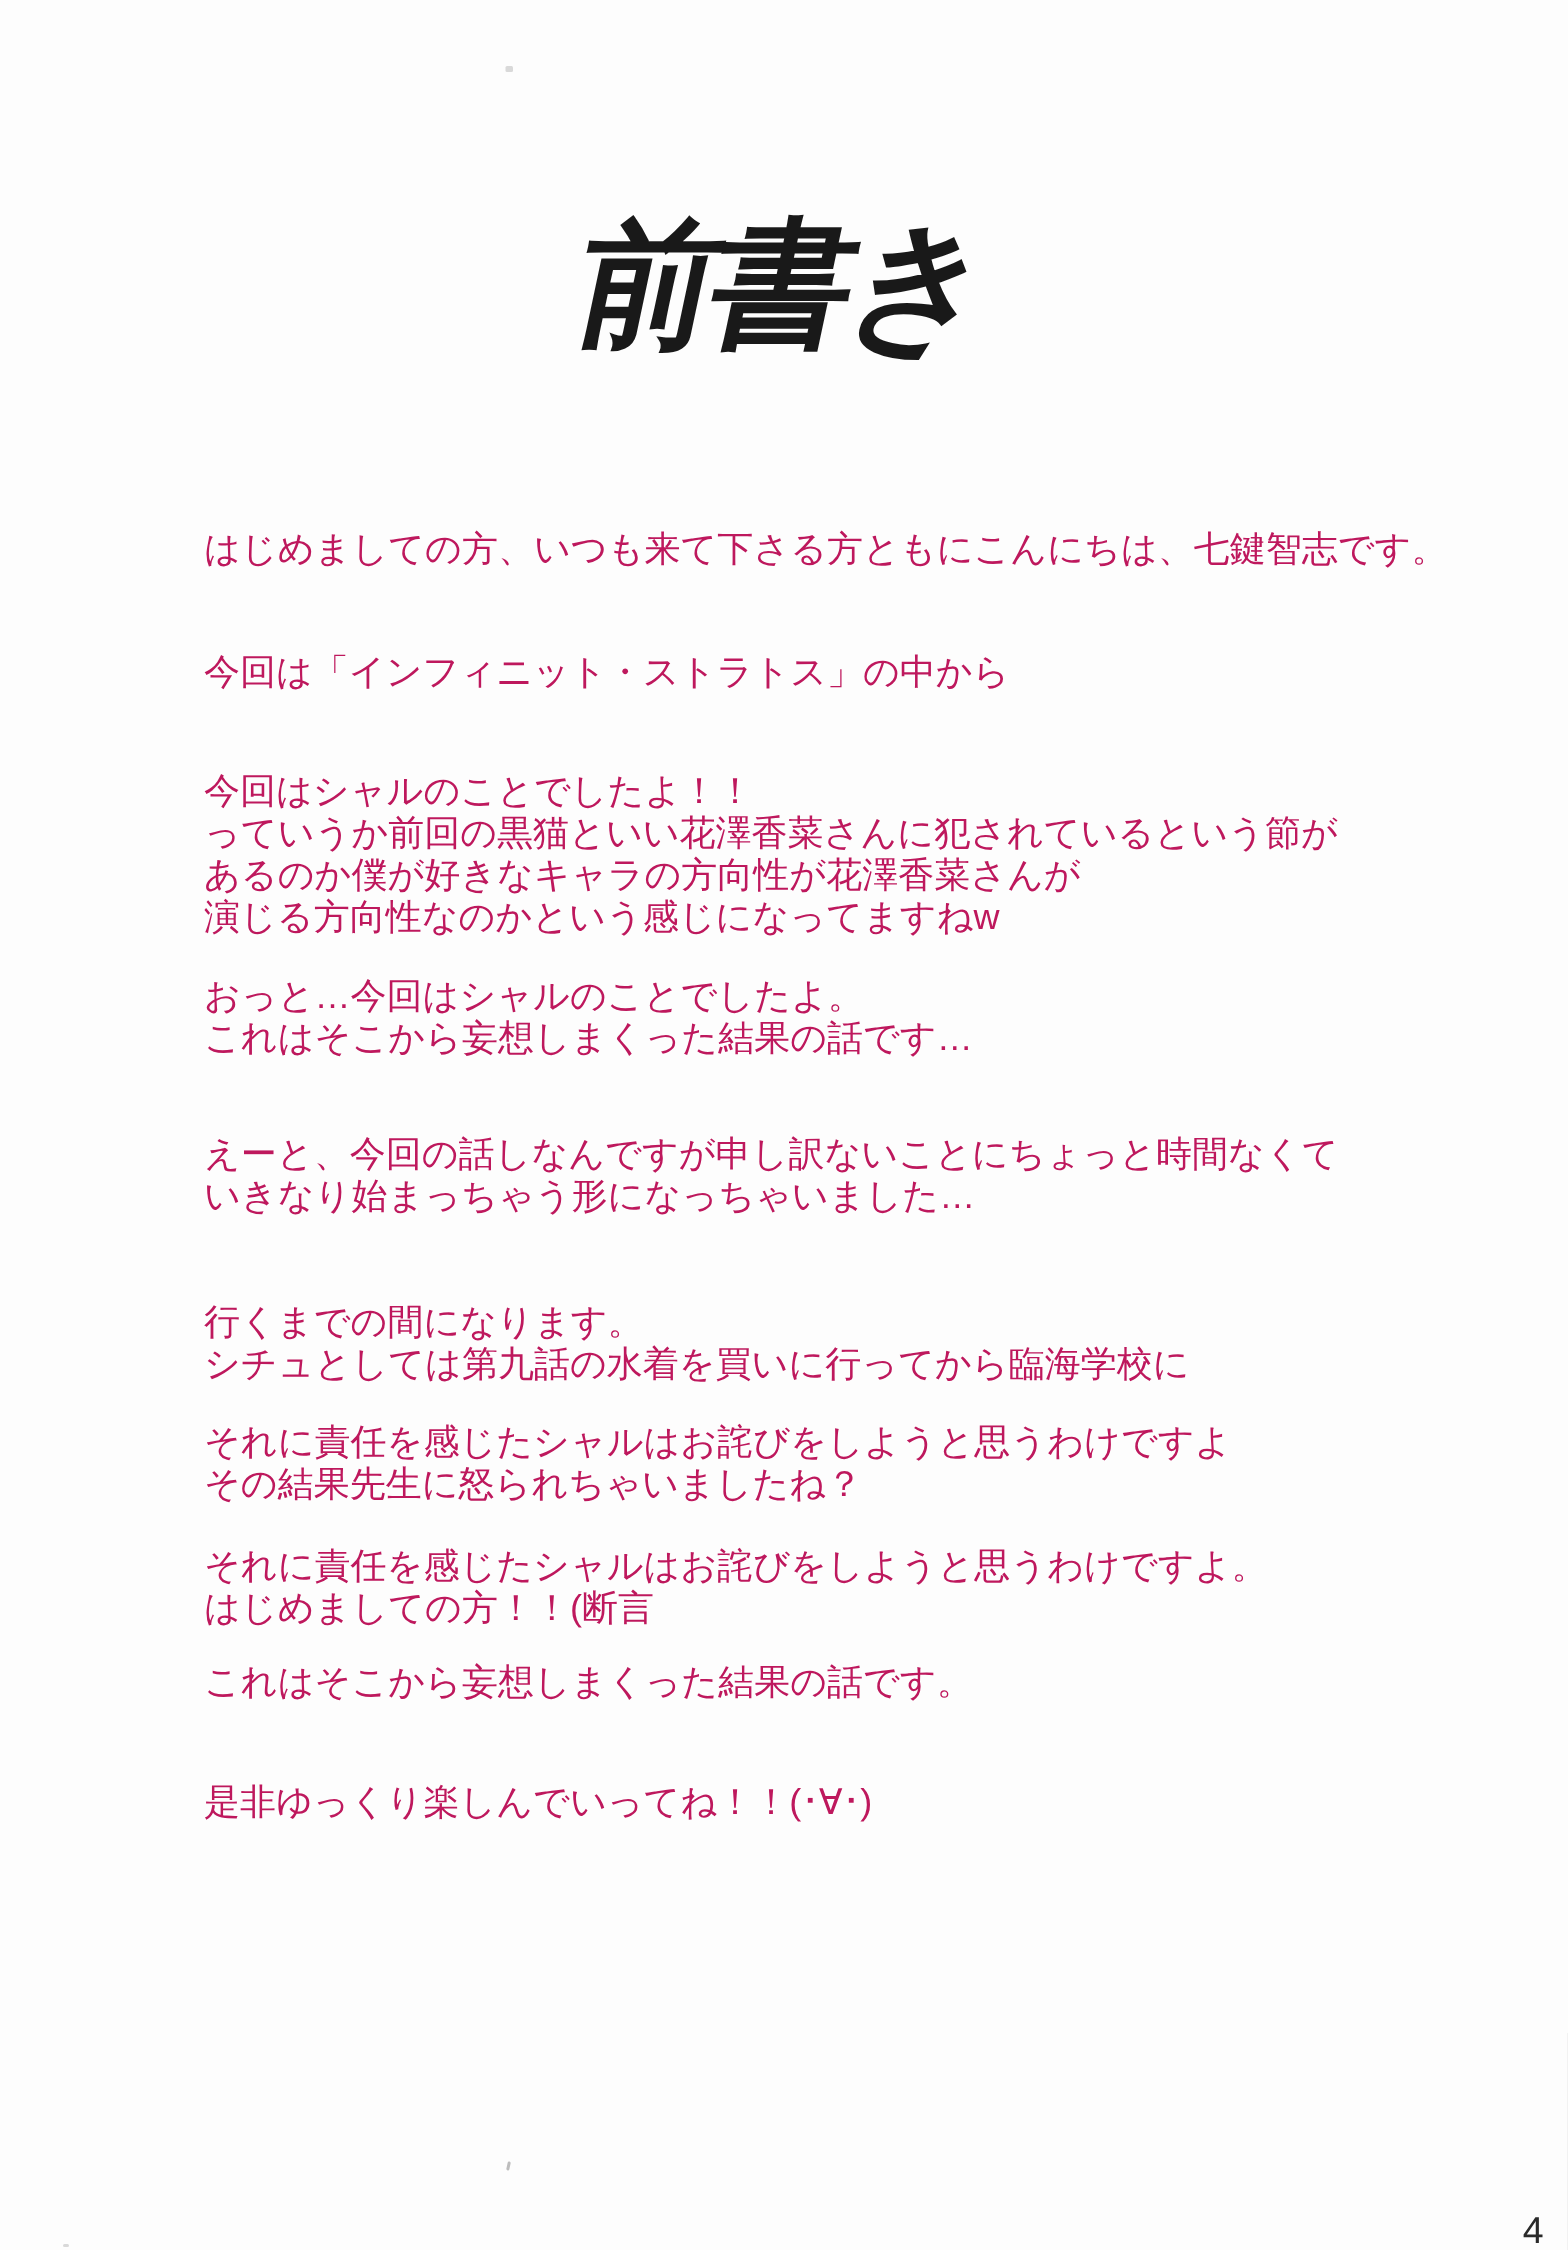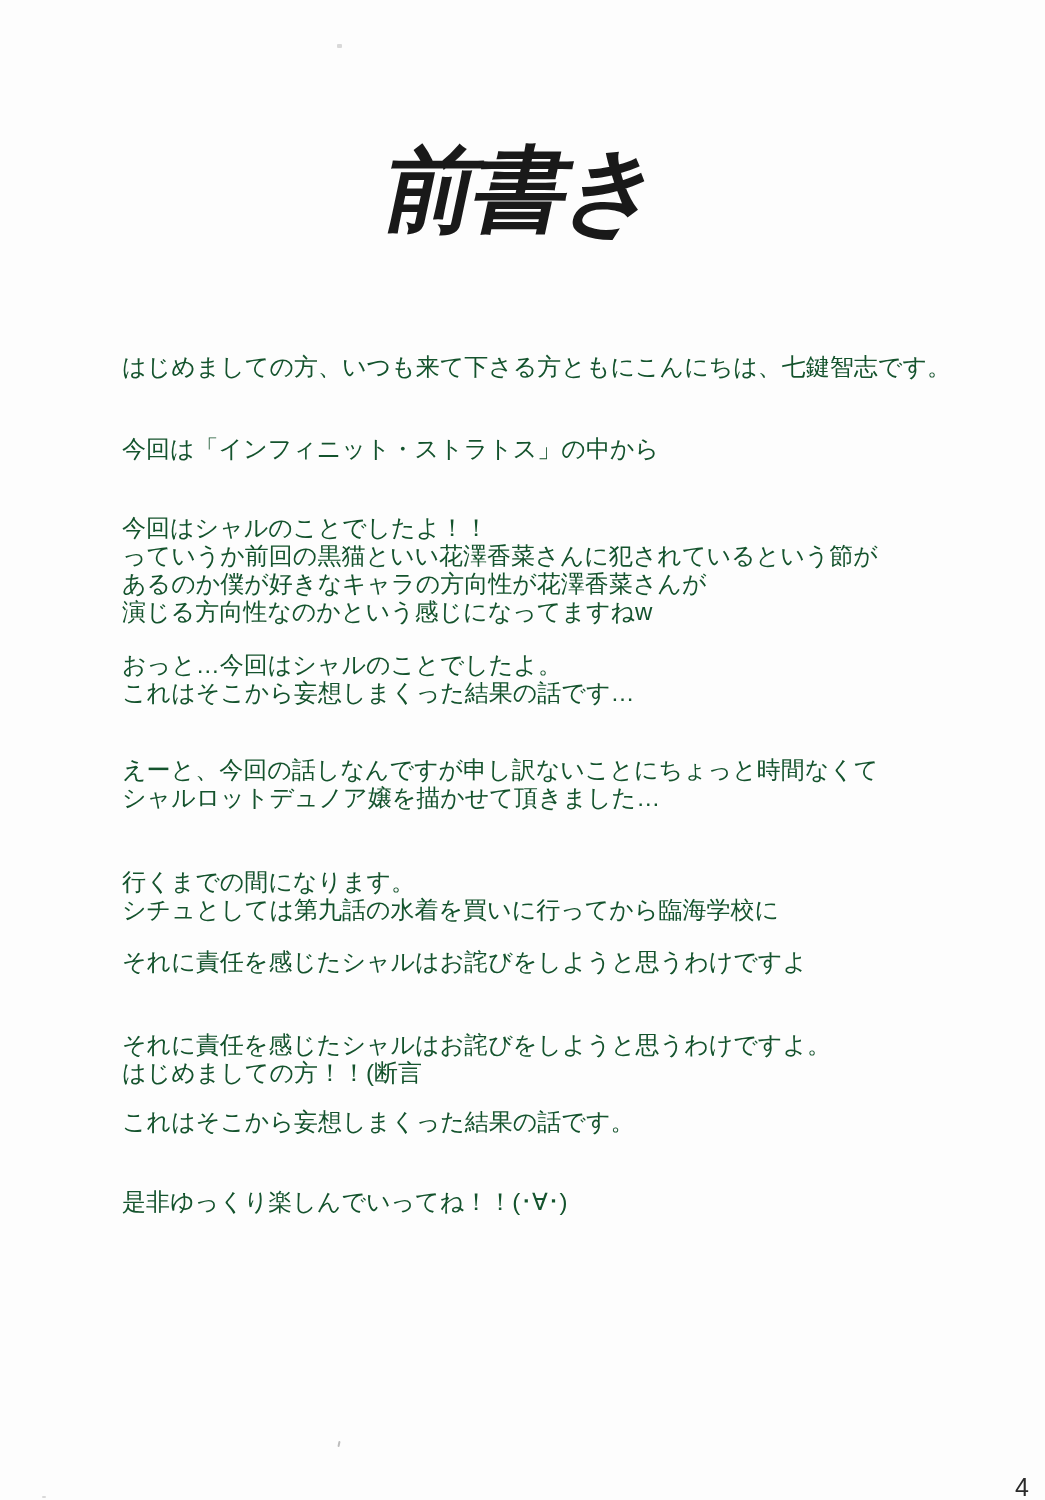--- a/index.html
+++ b/index.html
@@ -25,26 +25,26 @@
     text-align: center;
     font-size: 94px;
     font-weight: 900;
     letter-spacing: -4px;
     color: #191919;
     transform: skewX(-12deg);
     line-height: 1.1;
   }
   .para {
     position: absolute;
-    left: 122px;
+    left: 136px;
     width: 860px;
     font-size: 24px;
     line-height: 28px;
     letter-spacing: 0;
-    color: #14532d;
+    color: #be185d;
     white-space: nowrap;
   }
   .page-number {
     position: absolute;
     right: 16px;
     bottom: 0px;
     font-size: 25px;
     color: #2a2a2a;
     line-height: 1;
   }
@@ -79,30 +79,31 @@
     <div class="line">演じる方向性なのかという感じになってますねw</div>
   </div>
 
   <div class="para" style="top:651px">
     <div class="line">おっと…今回はシャルのことでしたよ。</div>
     <div class="line">これはそこから妄想しまくった結果の話です…</div>
   </div>
 
   <div class="para" style="top:756px">
     <div class="line">えーと、今回の話しなんですが申し訳ないことにちょっと時間なくて</div>
-    <div class="line">シャルロットデュノア嬢を描かせて頂きました…</div>
+    <div class="line">いきなり始まっちゃう形になっちゃいました…</div>
   </div>
 
   <div class="para" style="top:868px">
     <div class="line">行くまでの間になります。</div>
     <div class="line">シチュとしては第九話の水着を買いに行ってから臨海学校に</div>
   </div>
 
   <div class="para" style="top:948px">
     <div class="line">それに責任を感じたシャルはお詫びをしようと思うわけですよ</div>
+    <div class="line">その結果先生に怒られちゃいましたね？</div>
   </div>
 
   <div class="para" style="top:1031px">
     <div class="line">それに責任を感じたシャルはお詫びをしようと思うわけですよ。</div>
     <div class="line">はじめましての方！！(断言</div>
   </div>
 
   <div class="para" style="top:1108px">
     <div class="line">これはそこから妄想しまくった結果の話です。</div>
   </div>

